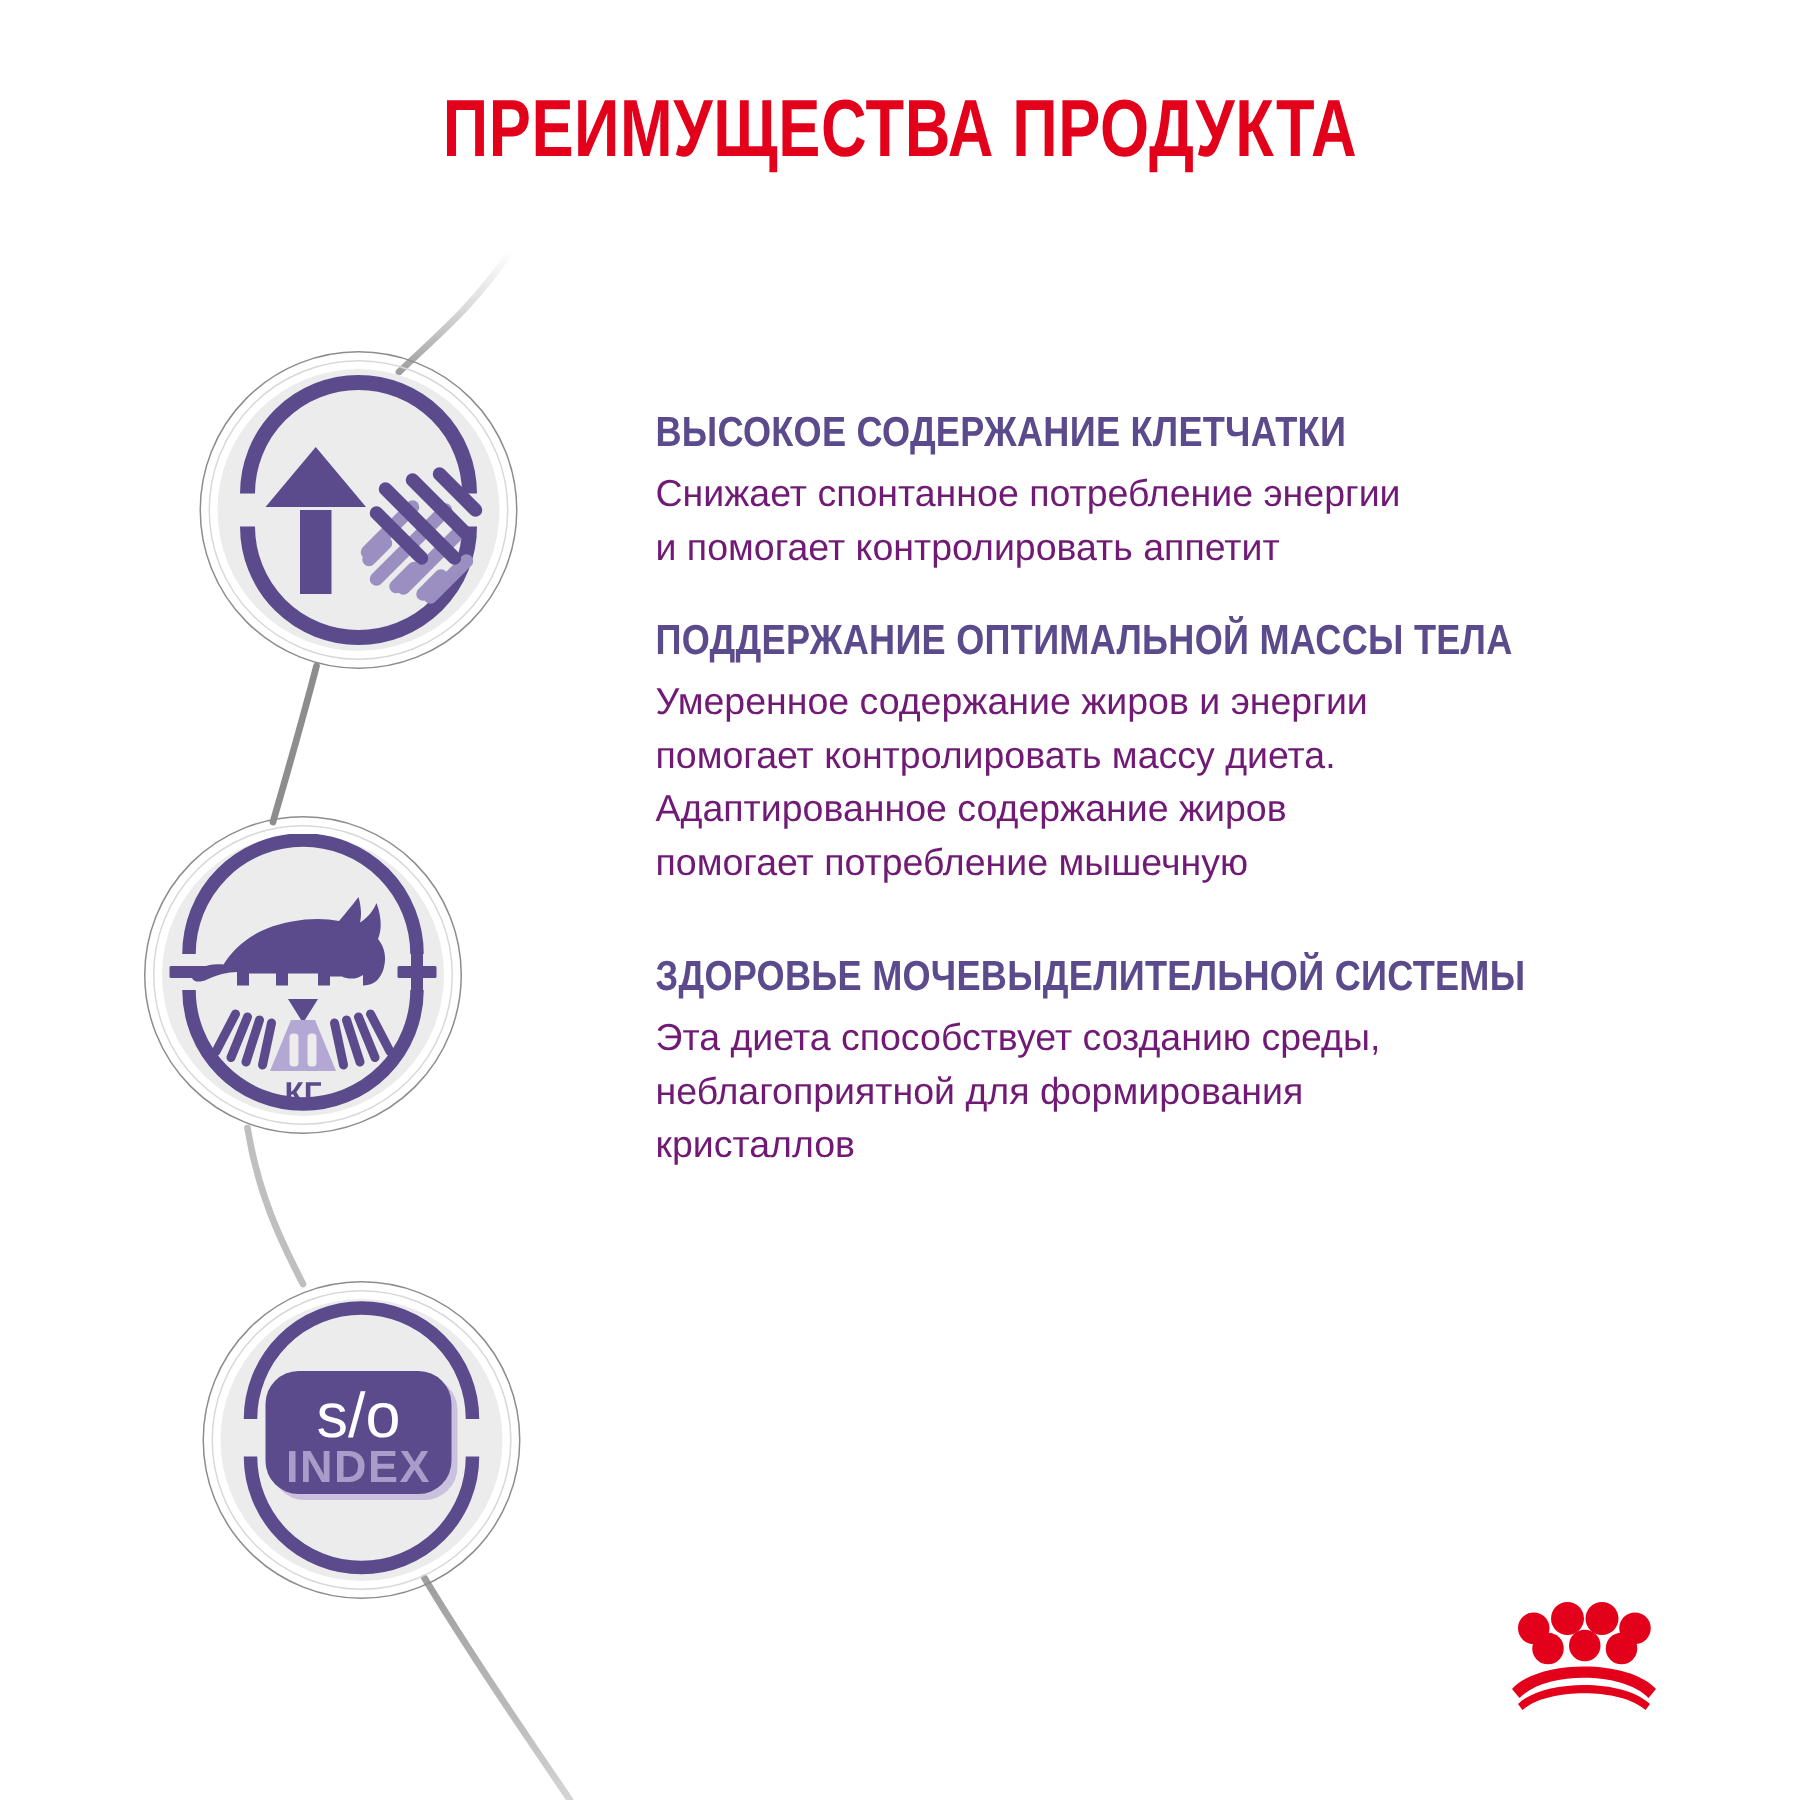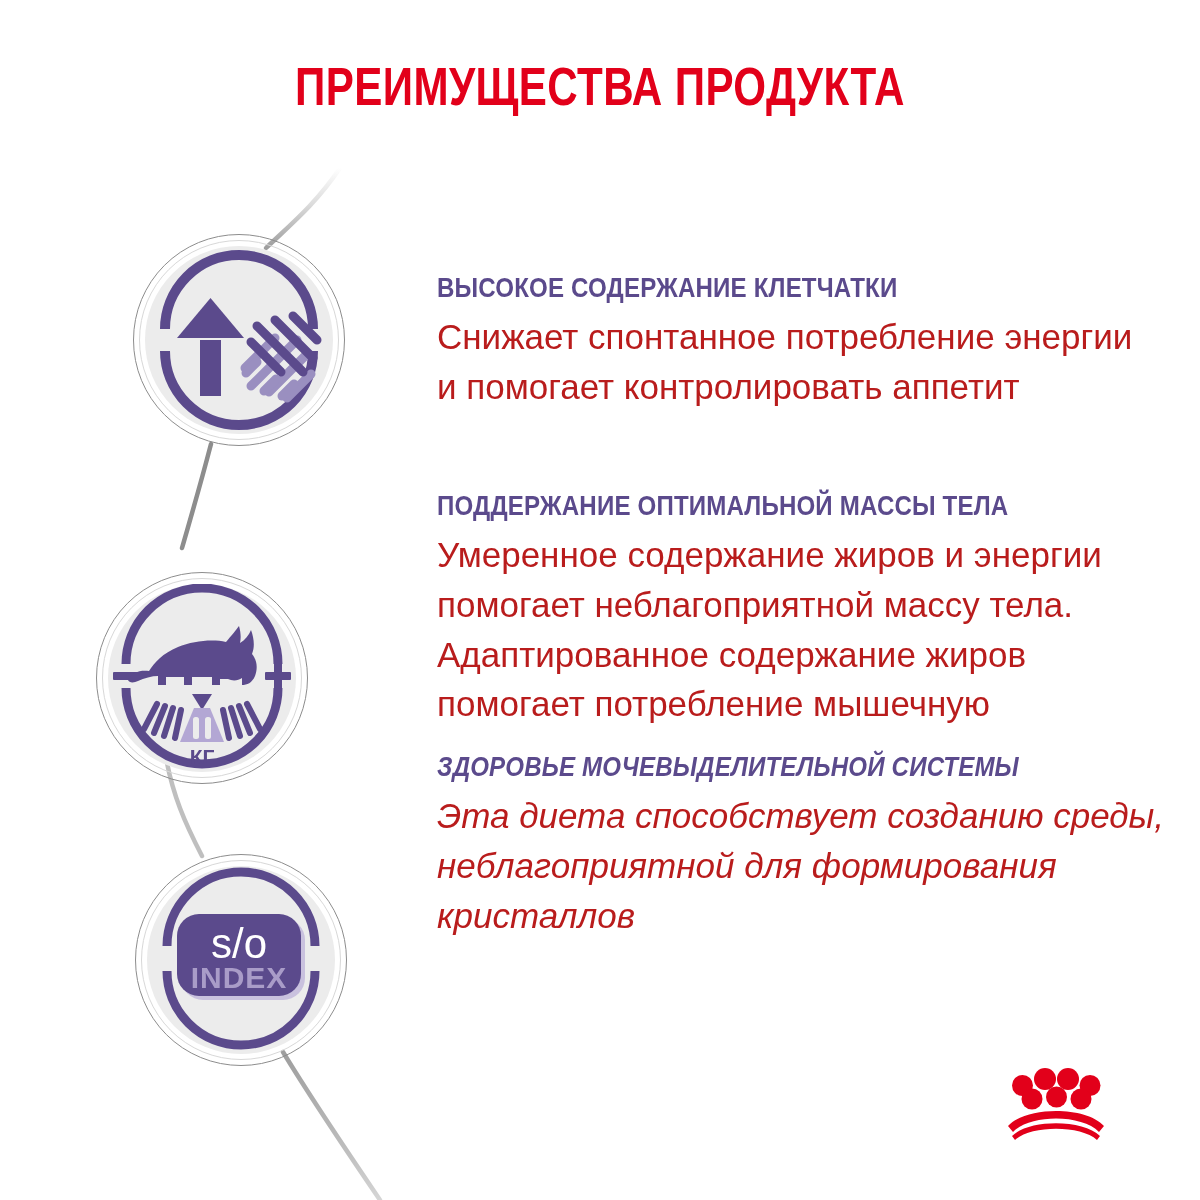--- a/index.html
+++ b/index.html
@@ -75,21 +75,21 @@
     width: 188px; height: 188px;
     background: #ececec;
   }
   .medallion .glyph {
     position: absolute;
     left: 12px; top: 12px;
     width: 188px; height: 188px;
   }
 
   #med1 { left: 133px; top: 234px; }
-  #med2 { left:  96px; top: 572px; }
+  #med2 { left:  96px; top: 544px; }
   #med3 { left: 135px; top: 854px; }
 
   
   .benefits {
     position: absolute;
     left: 437px;
     top: 272px;
     width: 690px;
   }
   .benefit { margin: 0 0 0 0; }
@@ -100,31 +100,31 @@
     font-family: "Liberation Sans Narrow", "Liberation Sans", sans-serif;
     font-weight: 700;
     font-size: 28px;
     letter-spacing: 0.2px;
     margin: 0 0 8px 0;
     transform: scaleX(0.86);
     transform-origin: left center;
     white-space: nowrap;
   }
   .benefit-body {
-    color: #b91c1c;
-    font-size: 35px;
+    color: #701a75;
+    font-size: 25px;
     line-height: 1.42;
     margin: 0;
     font-weight: 400;
   }
   .benefit-body .ln { display: block; white-space: nowrap; }
 
   #b1 { }
-  #b2 { margin-top: 79px; }
-  #b3 { margin-top: 22px; font-style: italic; }
+  #b2 { margin-top: 28px; }
+  #b3 { margin-top: 42px; }
 
   
   .brand-logo {
     position: absolute;
     left: 1000px;
     top: 1066px;
     width: 112px;
     height: 78px;
   }
 </style>
@@ -287,21 +287,21 @@
       <div class="benefit-body">
         <span class="ln">Снижает спонтанное потребление энергии</span>
         <span class="ln">и помогает контролировать аппетит</span>
       </div>
     </div>
 
     <div class="benefit" id="b2">
       <div class="benefit-title">ПОДДЕРЖАНИЕ ОПТИМАЛЬНОЙ МАССЫ ТЕЛА</div>
       <div class="benefit-body">
         <span class="ln">Умеренное содержание жиров и энергии</span>
-        <span class="ln">помогает неблагоприятной массу тела.</span>
+        <span class="ln">помогает контролировать массу диета.</span>
         <span class="ln">Адаптированное содержание жиров</span>
         <span class="ln">помогает потребление мышечную</span>
       </div>
     </div>
 
     <div class="benefit" id="b3">
       <div class="benefit-title">ЗДОРОВЬЕ МОЧЕВЫДЕЛИТЕЛЬНОЙ СИСТЕМЫ</div>
       <div class="benefit-body">
         <span class="ln">Эта диета способствует созданию среды,</span>
         <span class="ln">неблагоприятной для формирования</span>

